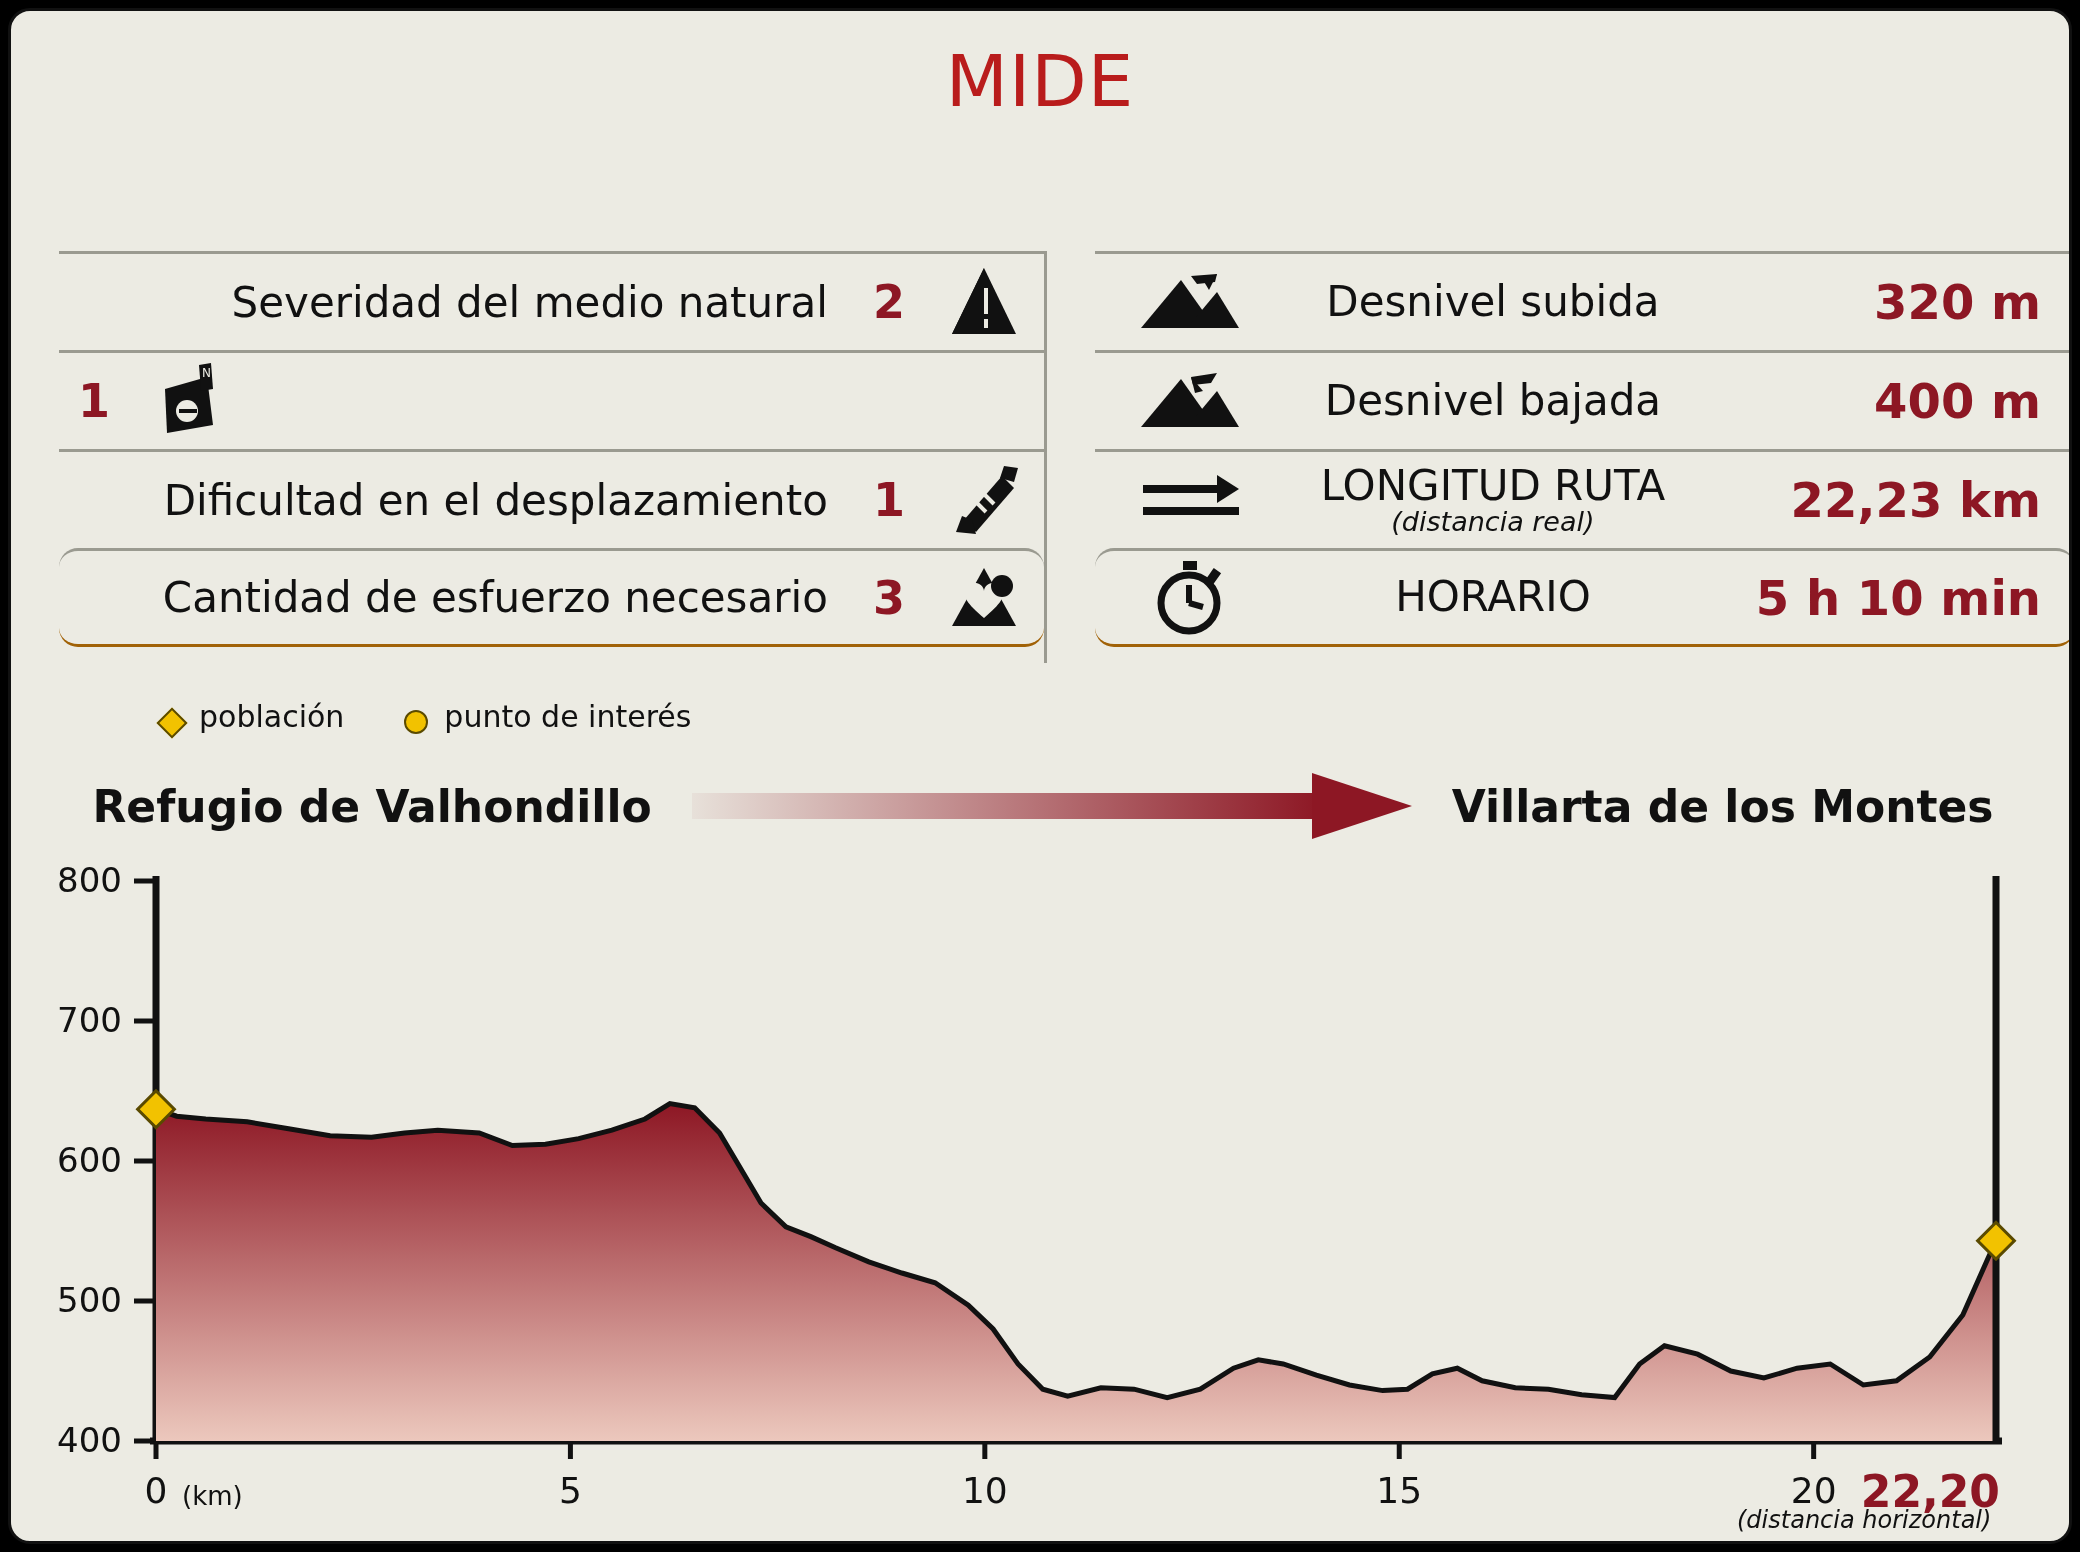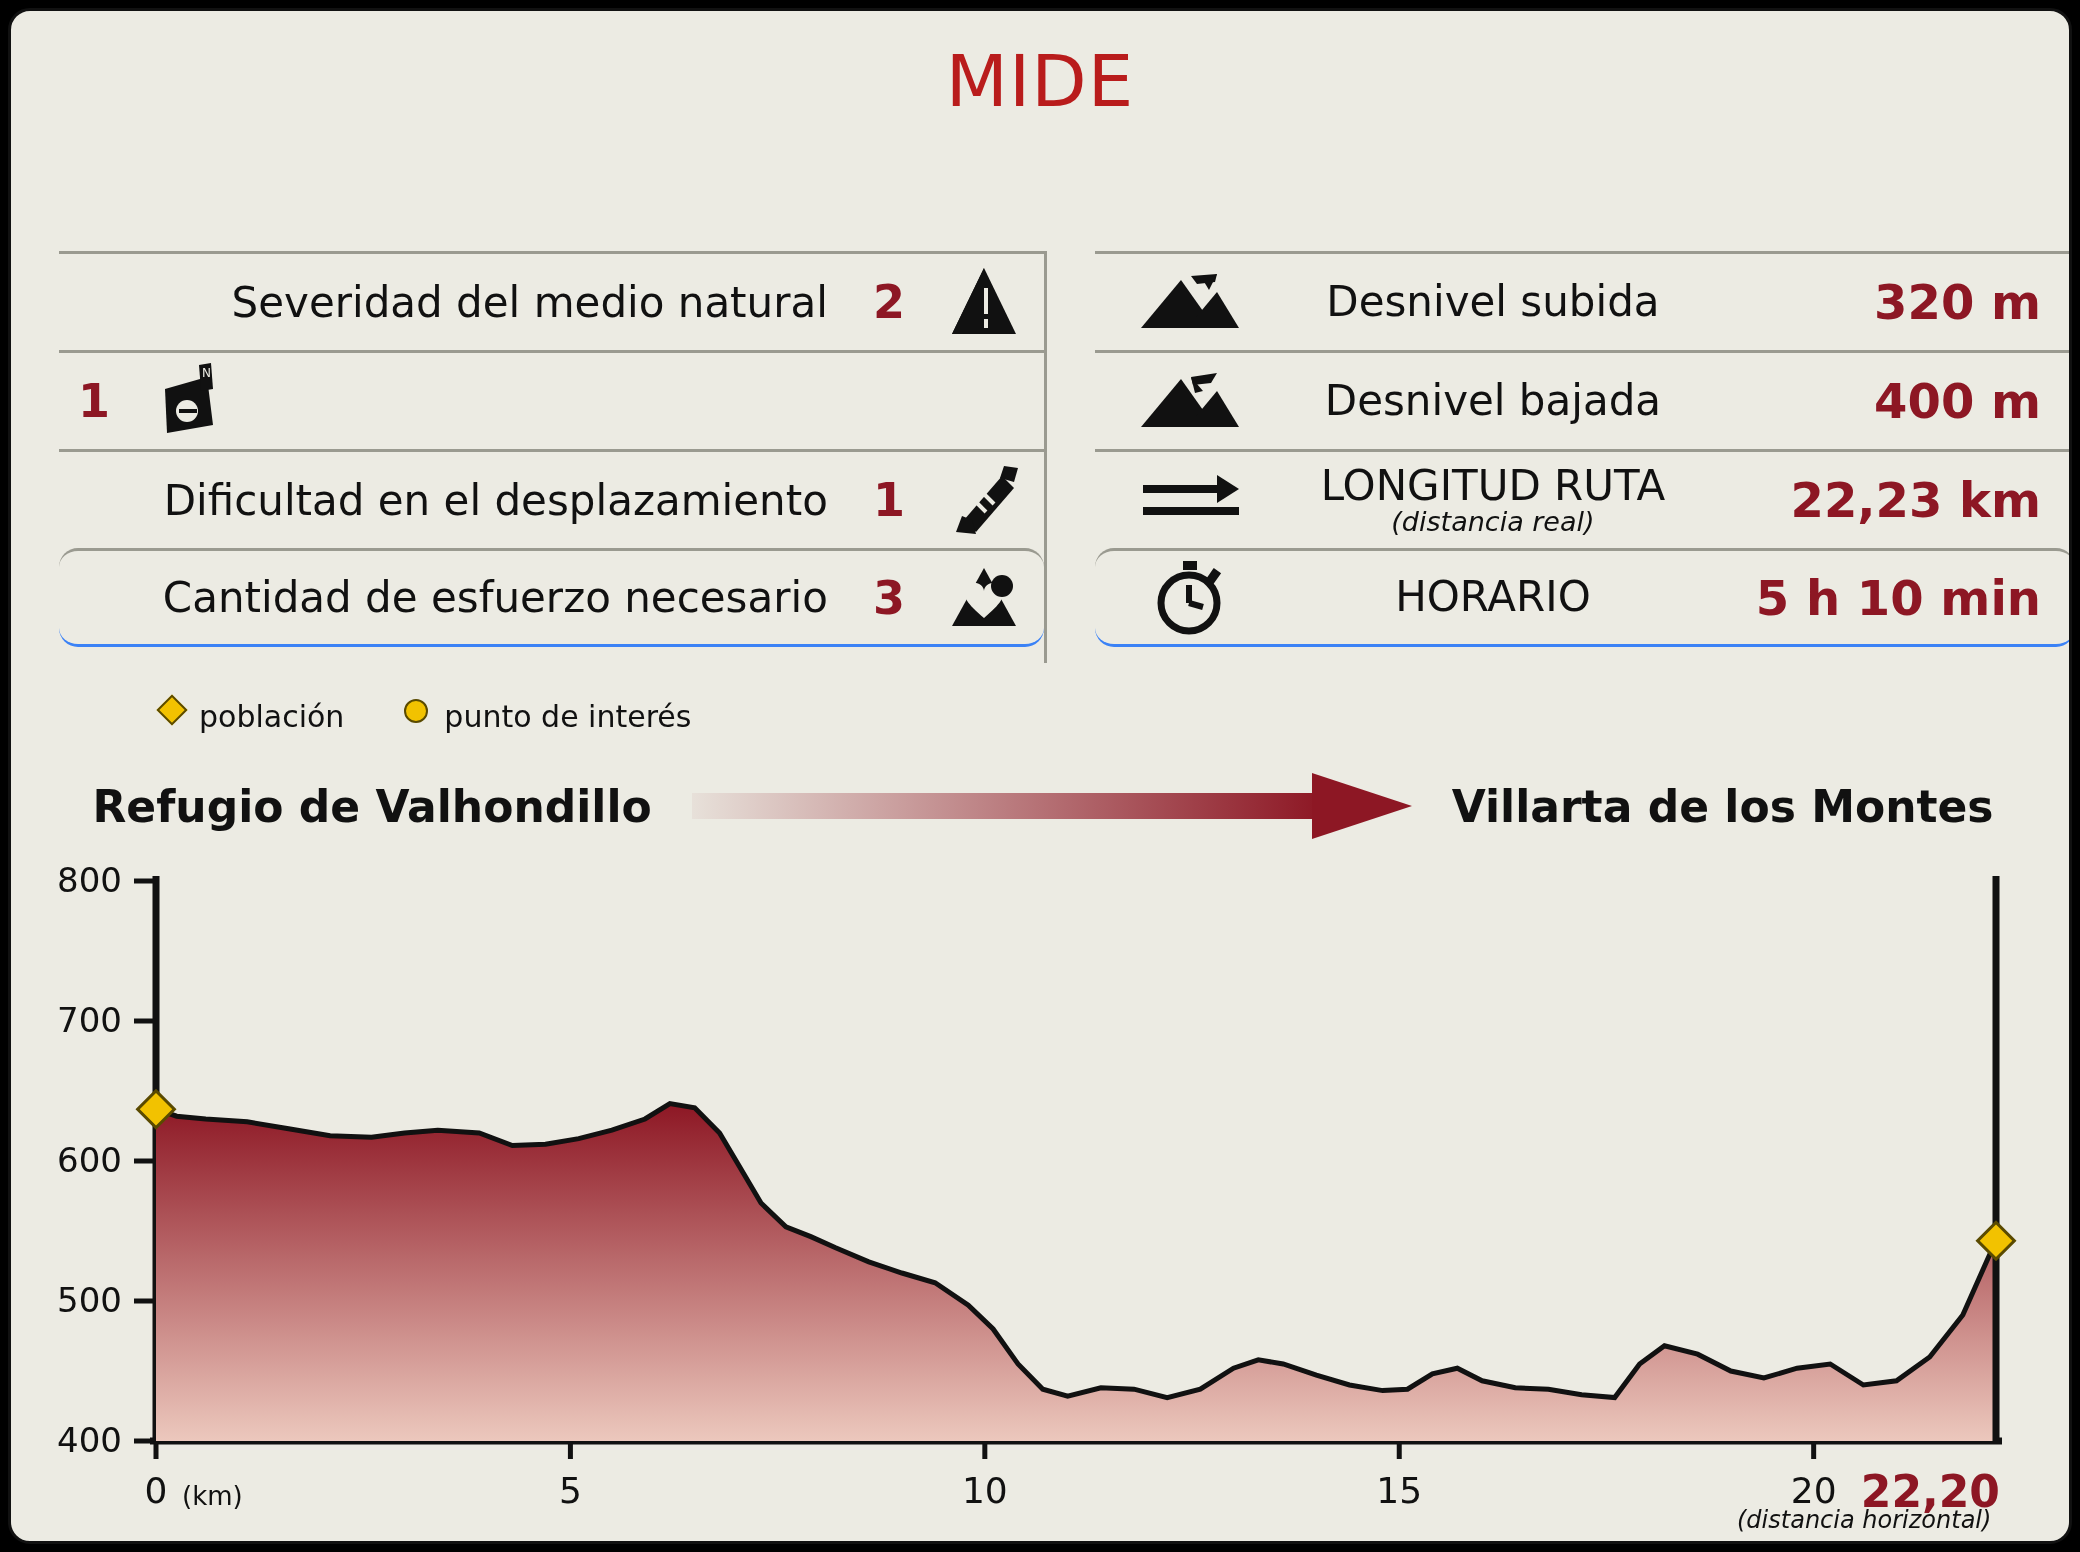--- a/index.html
+++ b/index.html
@@ -56,21 +56,21 @@
     width: 1028px;
   }
   .trow {
     display: flex;
     align-items: center;
     height: 99px;
     box-sizing: border-box;
     border-top: 3px solid #9a9a90;
   }
   .trow.last {
-    border-bottom: 3px solid #3b82f6;
+    border-bottom: 3px solid #a16207;
     border-radius: 19px;
   }
   .lbl {
     font-size: 42px;
     color: #111;
     white-space: nowrap;
   }
   .left .lbl {
     flex: 1;
     text-align: right;
@@ -118,21 +118,21 @@
     top: 688px;
     left: 150px;
     display: flex;
     align-items: center;
     gap: 60px;
     font-size: 30px;
     color: #111;
   }
   .legend .item {
     display: flex;
-    align-items: flex-start;
+    align-items: flex-end;
     gap: 16px;
   }
   .diamond {
     width: 18px;
     height: 18px;
     background: #f2c200;
     border: 2px solid #5a4a00;
     transform: rotate(45deg);
     display: inline-block;
   }

